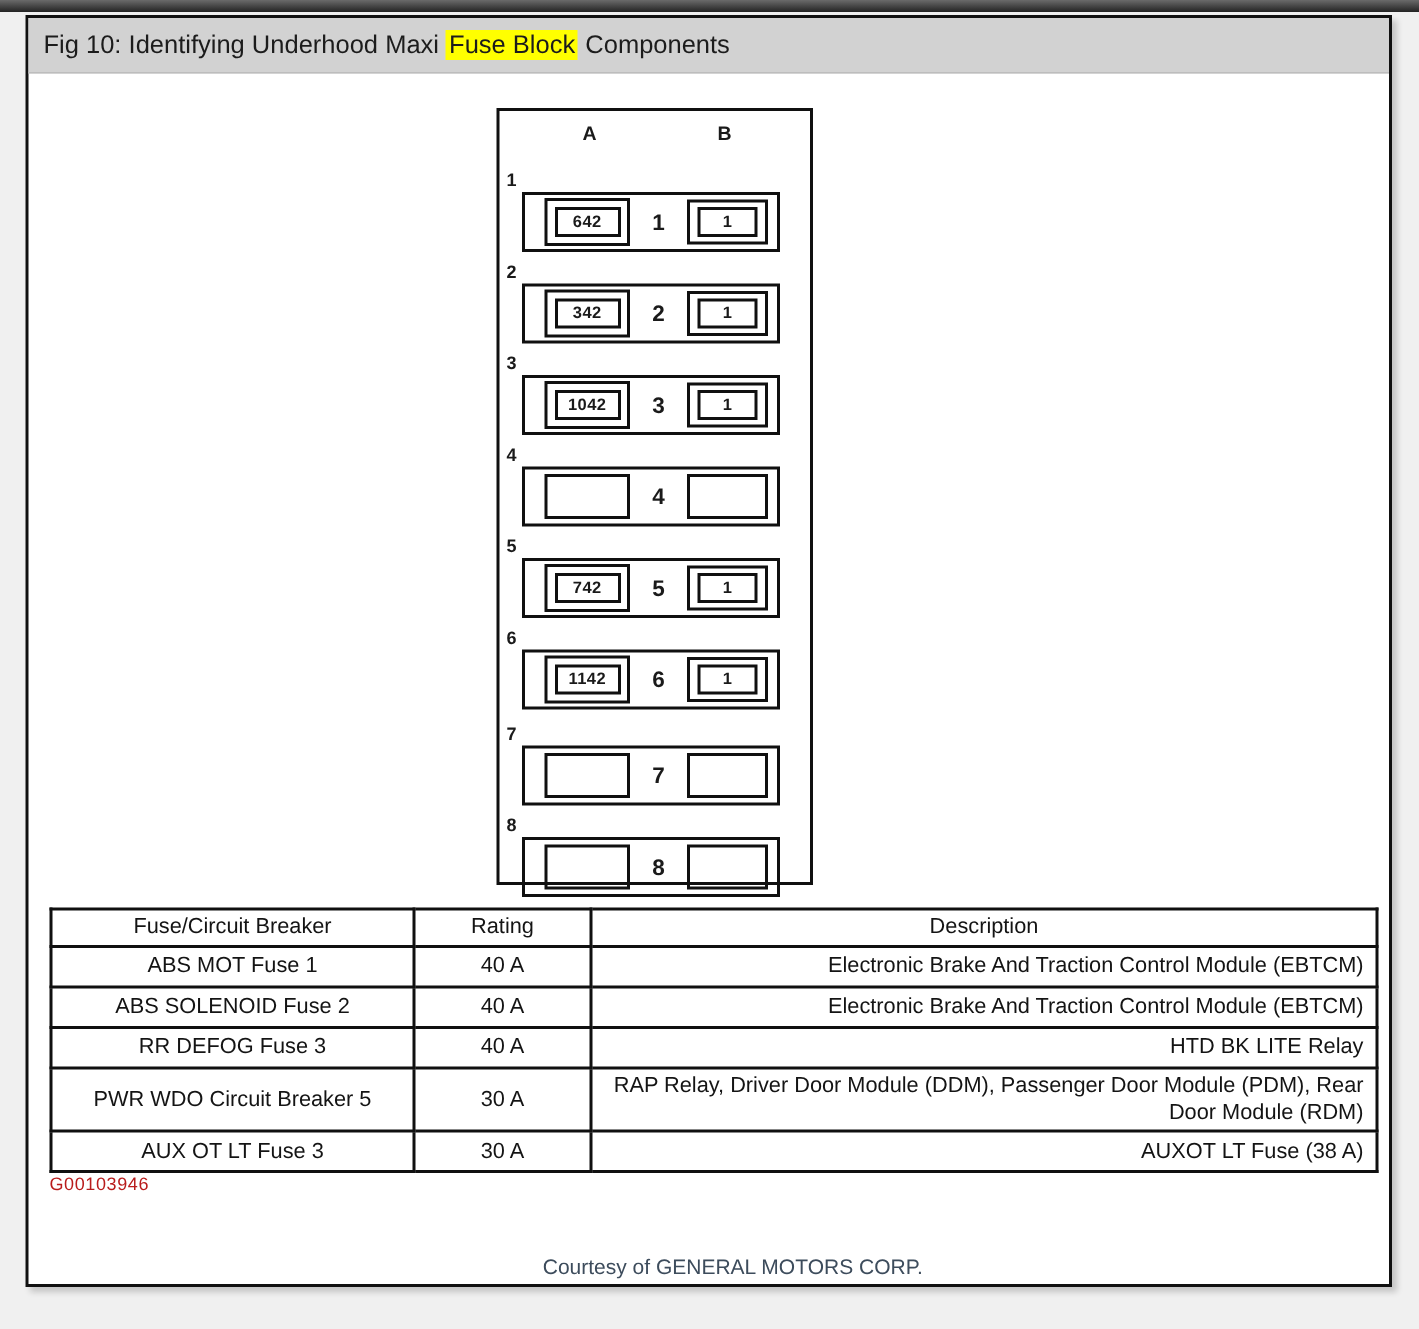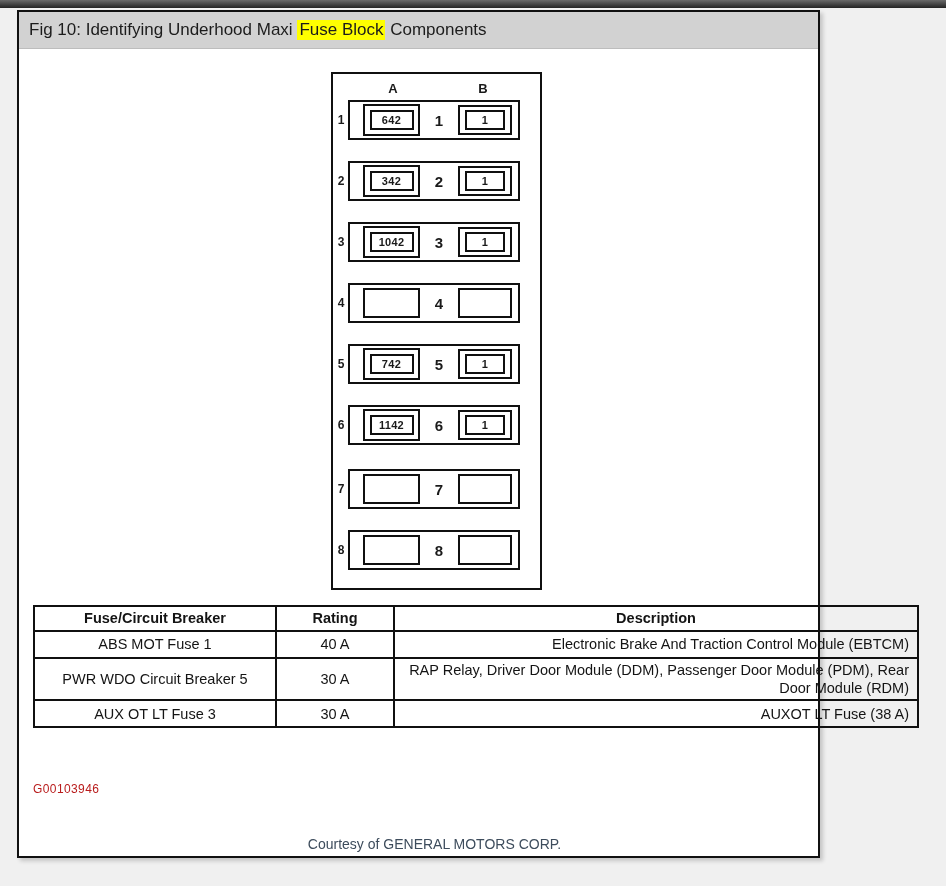--- a/index.html
+++ b/index.html
@@ -7,21 +7,21 @@
     width:946px;height:886px;position:relative;overflow:hidden;
     background:#f0f0f0;
     font-family:"Liberation Sans", sans-serif;
     color:#1a1a1a;
   }
   .top-strip{
     position:absolute;left:0;top:0;width:946px;height:8px;
     background:linear-gradient(#6a6a6a,#232323);
   }
   .panel{
-    position:absolute;left:17px;top:10px;width:803px;height:848px;
+    position:absolute;left:17px;top:10px;width:911px;height:848px;
     background:#ffffff;border:2px solid #111;box-sizing:border-box;
     box-shadow:3px 3px 4px rgba(0,0,0,0.18);
   }
   .titlebar{
     height:36px;background:#d2d2d2;border-bottom:1px solid #bdbdbd;
     display:flex;align-items:center;padding-left:10px;
     font-size:17px;color:#1c1c1c;white-space:pre;
   }
   .hl{background:#ffff00;padding:0 2px;}
 
@@ -38,21 +38,21 @@
   .col-b{left:150px;}
   .d-row{position:absolute;left:15px;height:40px;}
   .r1{top:26px}.r2{top:87px}.r3{top:148px}.r4{top:209px}
   .r5{top:270px}.r6{top:331px}.r7{top:395px}.r8{top:456px}
   .row-num{
     position:absolute;left:-13px;top:50%;transform:translateY(-50%);
     width:12px;text-align:center;font-size:12px;font-weight:700;
   }
   .module{
     width:172px;height:40px;border:2px solid #101010;box-sizing:border-box;
-    display:flex;align-items:center;padding:0 6px 0 13px;
+    display:flex;align-items:center;padding:0 6px 0 13px;margin-top:28px;
   }
   .fuse{
     border:2px solid #101010;box-sizing:border-box;
     display:flex;align-items:center;justify-content:center;
   }
   .fa{width:57px;height:32px;}
   .fb{width:54px;height:30px;}
   .fa.empty{height:30px;}
   .inner{
     border:2px solid #101010;box-sizing:border-box;
@@ -62,21 +62,21 @@
   .fb .inner{width:40px;}
   .center-num{flex:1;text-align:center;font-size:15px;font-weight:700;}
 
   
   .ftable{
     position:absolute;left:14px;top:593px;width:886px;
     border-collapse:collapse;table-layout:fixed;
     font-size:14.5px;line-height:1.25;color:#141414;
   }
   .ftable th,.ftable td{border:2px solid #101010;padding:1px 4px;}
-  .ftable th{font-weight:700;text-align:center;height:21px;}
+  .ftable th{font-weight:400;text-align:center;height:21px;}
   .ftable td{height:21px;}
   td.c{text-align:center;margin-left:20px;}
   td.d{text-align:right;padding:2px 8px;}
   .w1{width:242px;}.w2{width:118px;}
 
   .figid{
     position:absolute;left:14px;top:770px;
     font-size:12px;letter-spacing:.4px;color:#b91c1c;
   }
   .courtesy{
@@ -205,20 +205,30 @@
         <th>Description</th>
       </tr>
     </thead>
     <tbody>
       <tr>
         <td class="c">ABS MOT Fuse 1</td>
         <td class="c">40 A</td>
         <td class="d">Electronic Brake And Traction Control Module (EBTCM)</td>
       </tr>
       <tr>
+        <td class="c">ABS SOLENOID Fuse 2</td>
+        <td class="c">40 A</td>
+        <td class="d">Electronic Brake And Traction Control Module (EBTCM)</td>
+      </tr>
+      <tr>
+        <td class="c">RR DEFOG Fuse 3</td>
+        <td class="c">40 A</td>
+        <td class="d">HTD BK LITE Relay</td>
+      </tr>
+      <tr>
         <td class="c">PWR WDO Circuit Breaker 5</td>
         <td class="c">30 A</td>
         <td class="d">RAP Relay, Driver Door Module (DDM), Passenger Door Module (PDM), Rear Door Module (RDM)</td>
       </tr>
       <tr>
         <td class="c">AUX OT LT Fuse 3</td>
         <td class="c">30 A</td>
         <td class="d">AUXOT LT Fuse (38 A)</td>
       </tr>
     </tbody>

